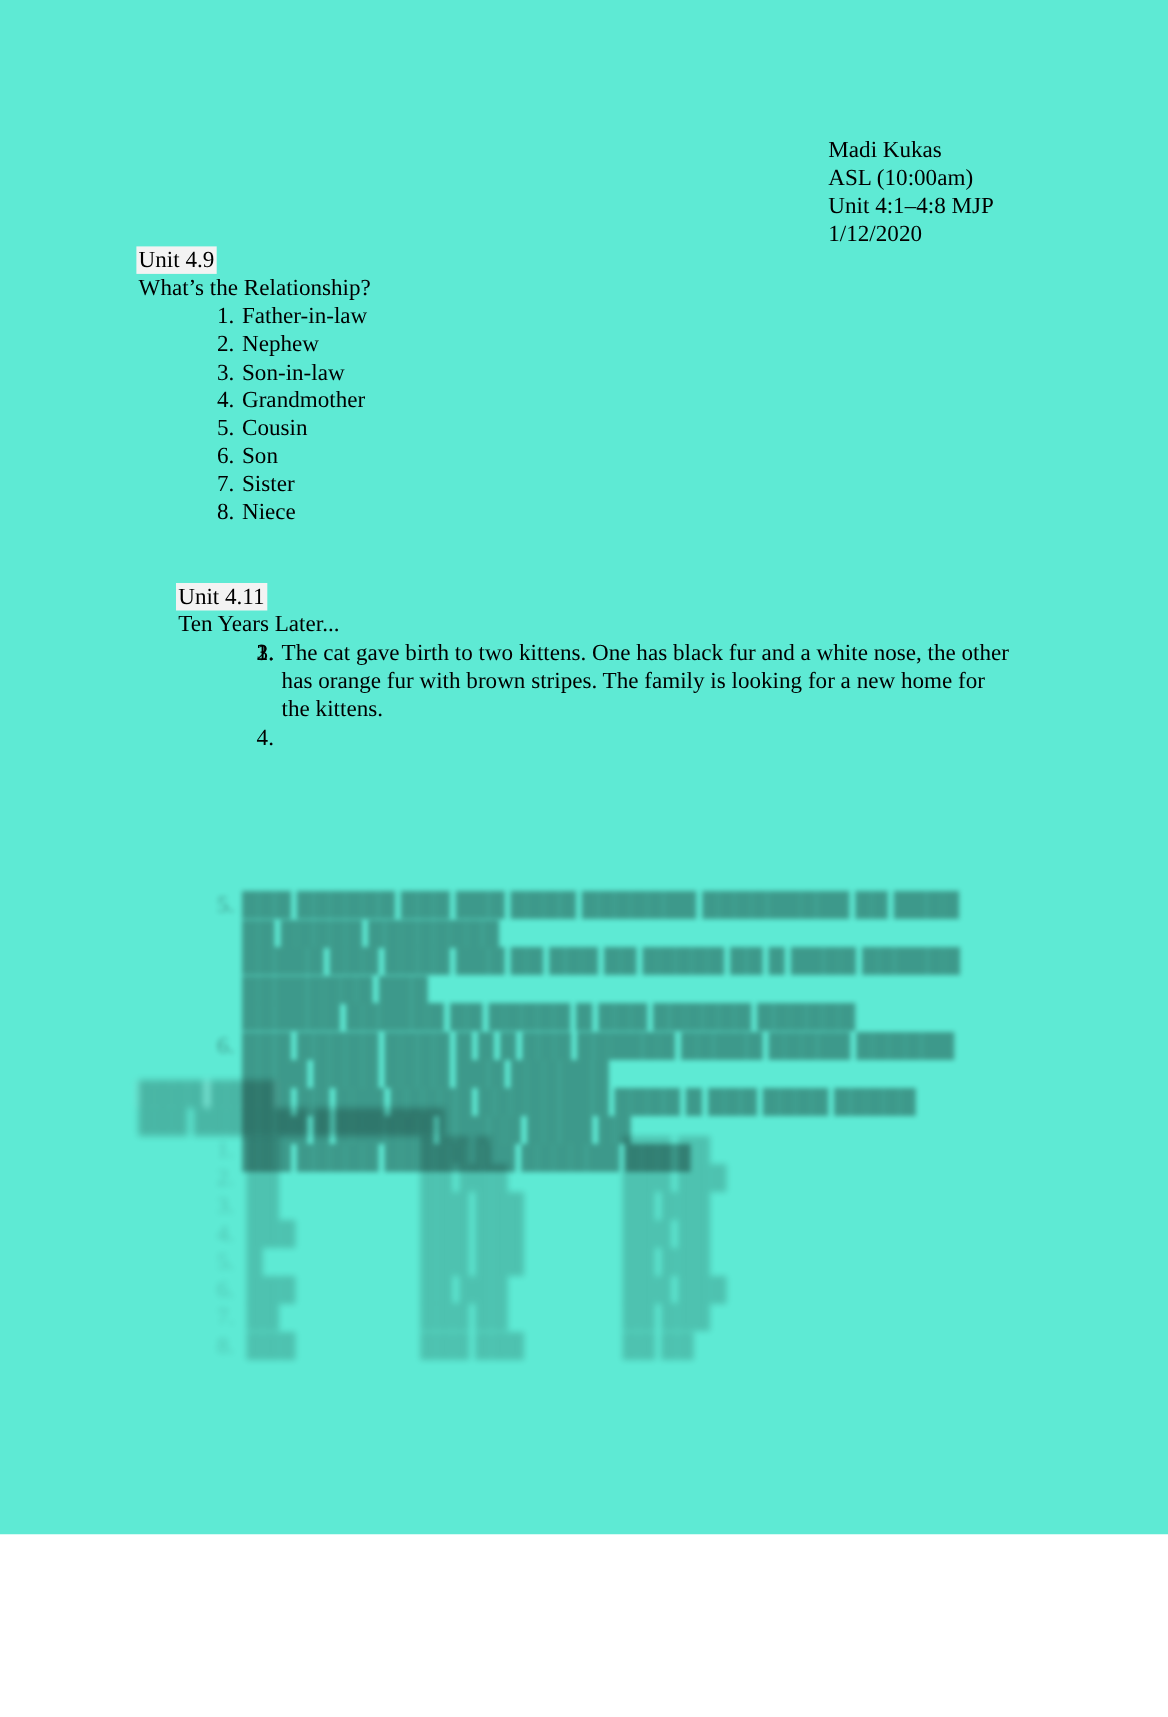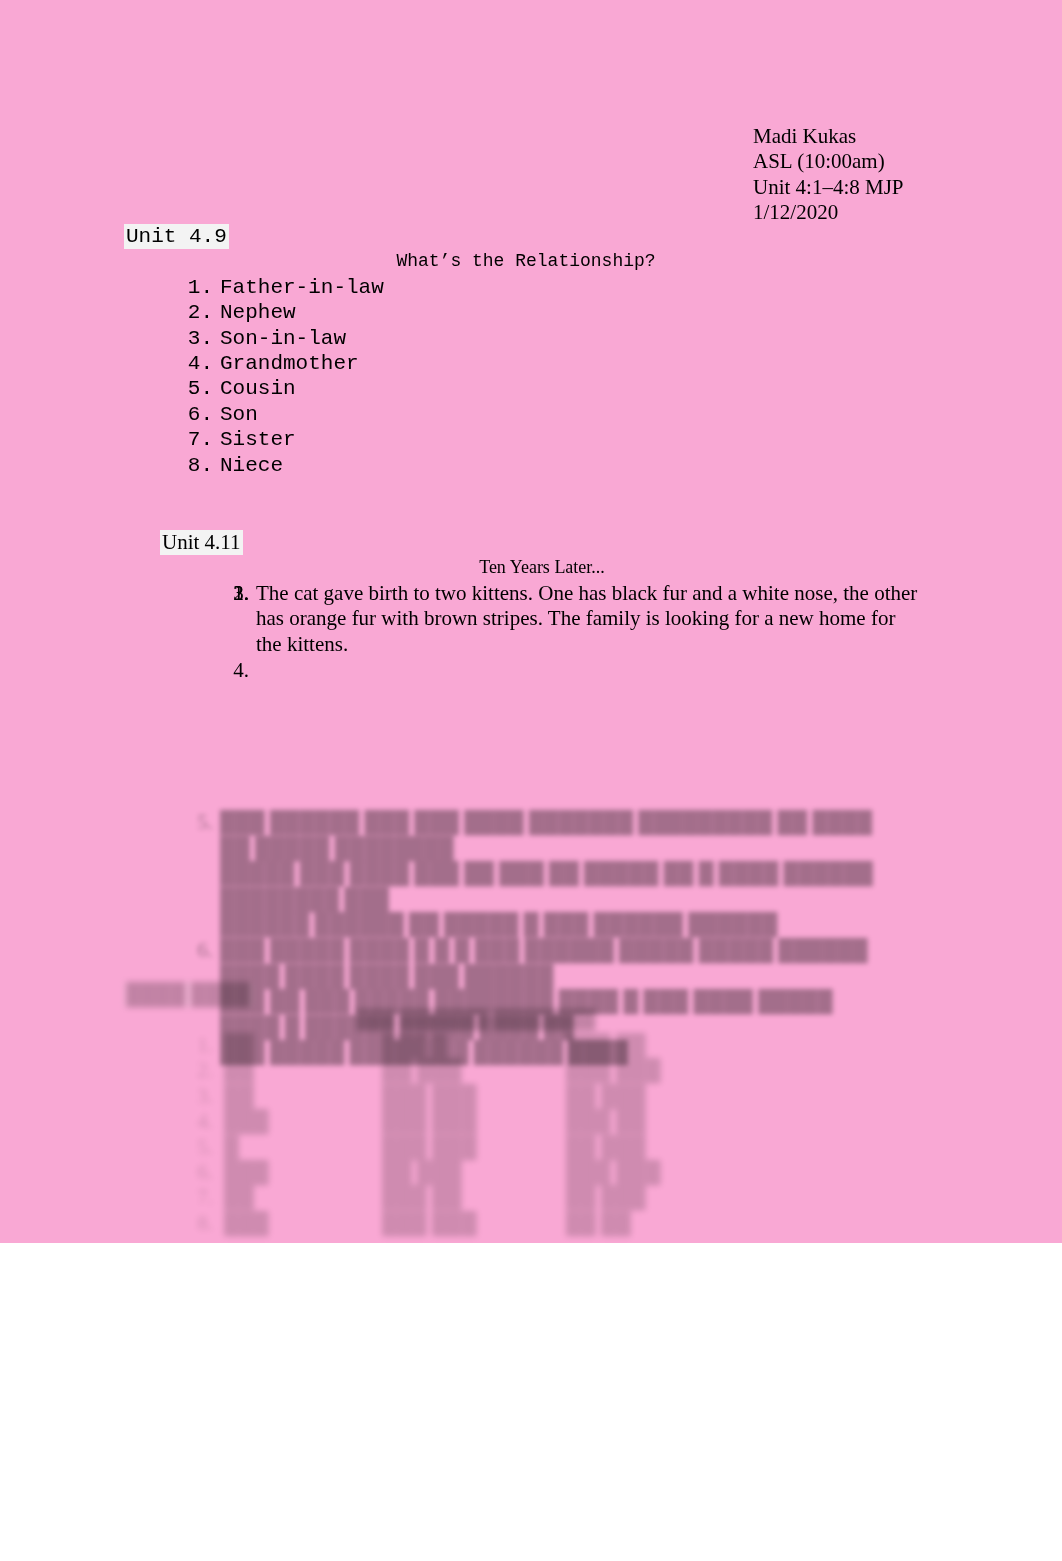--- a/index.html
+++ b/index.html
@@ -8,22 +8,22 @@
     padding: 0;
     background: #ffffff;
   }
   body {
     font-family: "Liberation Serif", "DejaVu Serif", serif;
     color: #000000;
   }
   #page {
     position: relative;
     width: 1062px;
-    height: 1243px;
-    background: #f9a8d4;
+    height: 1395px;
+    background: #5eead4;
     overflow: hidden;
   }
 
   
   .doc-header {
     position: absolute;
     left: 753px;
     top: 124px;
     width: 280px;
     font-size: 21px;
@@ -36,23 +36,22 @@
   .section { position: absolute; left: 126px; width: 800px; }
   .section-title {
     font-size: 21px;
     line-height: 25.4px;
     display: inline-block;
     background: #f3f3f3;
     padding: 0 2px;
     margin-left: -2px;
   }
   .section-subtitle {
-    font-size: 18px;
-    line-height: 25.4px;
-    text-align: center;
+    font-size: 21px;
+    line-height: 25.4px;
   }
 
   
   ol.doc-list {
     margin: 0;
     padding: 0;
     list-style: none;
     font-size: 21px;
     line-height: 25.4px;
   }
@@ -96,21 +95,21 @@
 
 <div id="page">
 
   <div class="doc-header">
     <div>Madi Kukas</div>
     <div>ASL (10:00am)</div>
     <div>Unit 4:1–4:8 MJP</div>
     <div>1/12/2020</div>
   </div>
 
-  <div class="section" style="top:224px;font-family:Liberation Mono, monospace;">
+  <div class="section" style="top:224px;">
     <div class="section-title">Unit 4.9</div>
     <div class="section-subtitle">What’s the Relationship?</div>
     <ol class="doc-list">
       <li><span class="num">1.</span><span class="txt">Father-in-law</span></li>
       <li><span class="num">2.</span><span class="txt">Nephew</span></li>
       <li><span class="num">3.</span><span class="txt">Son-in-law</span></li>
       <li><span class="num">4.</span><span class="txt">Grandmother</span></li>
       <li><span class="num">5.</span><span class="txt">Cousin</span></li>
       <li><span class="num">6.</span><span class="txt">Son</span></li>
       <li><span class="num">7.</span><span class="txt">Sister</span></li>

